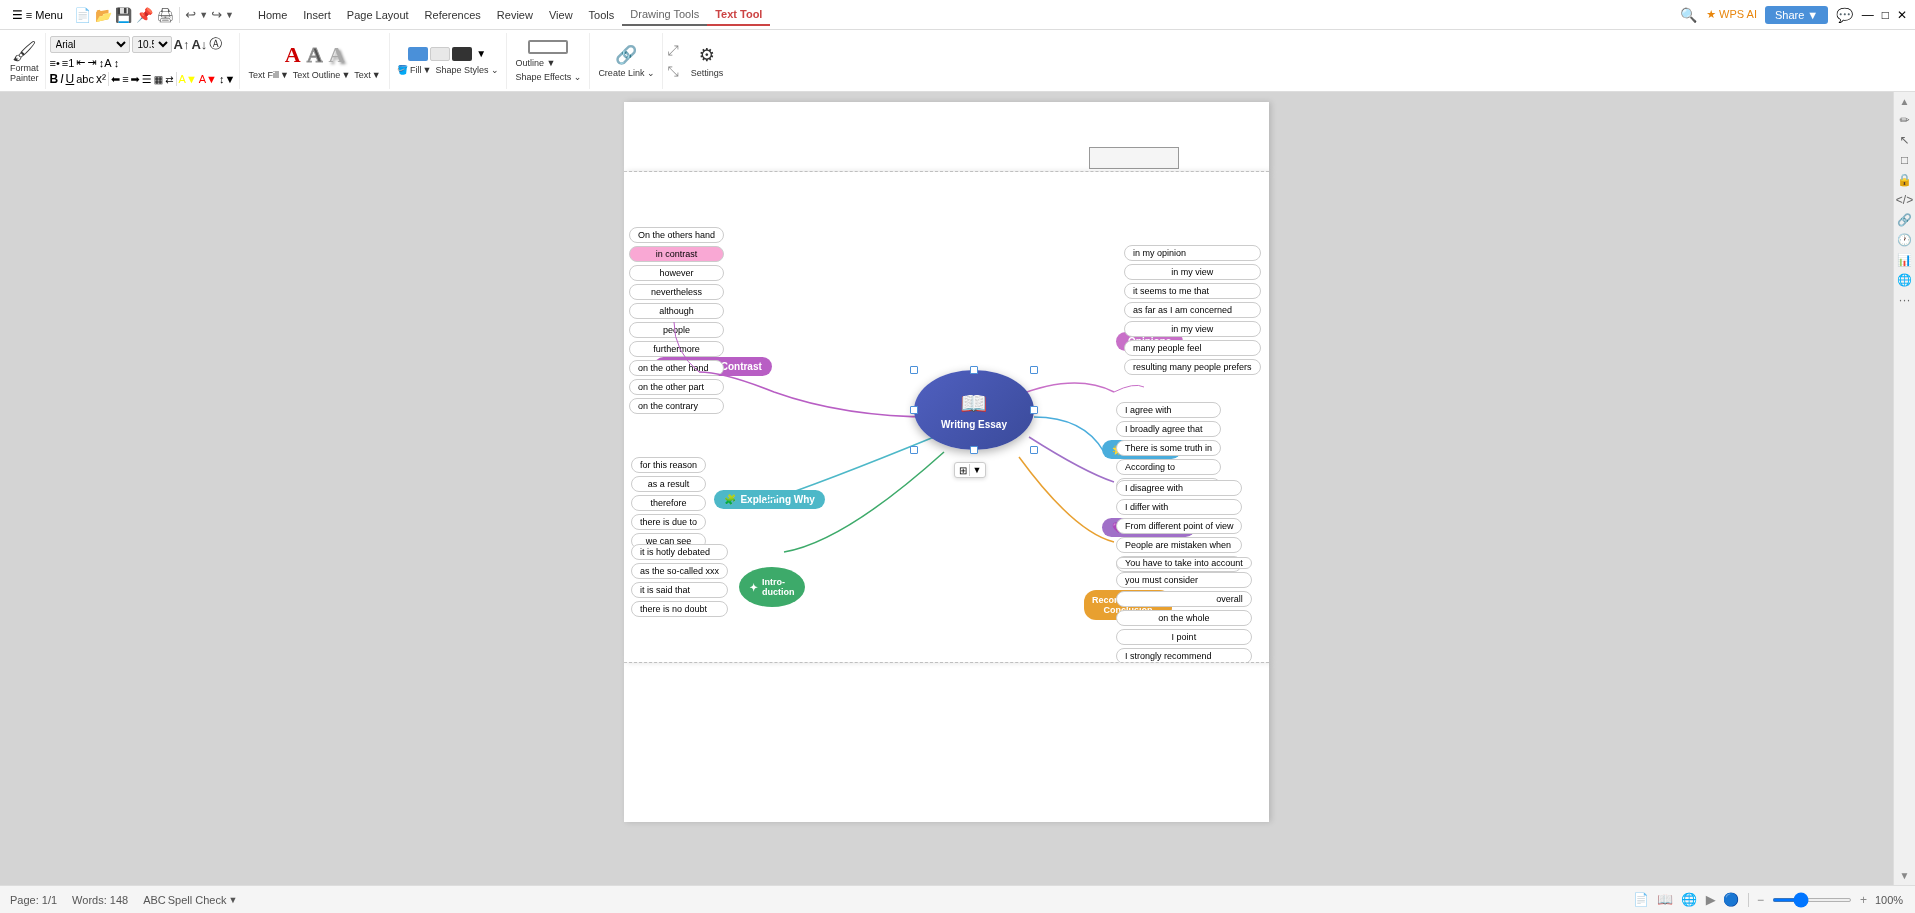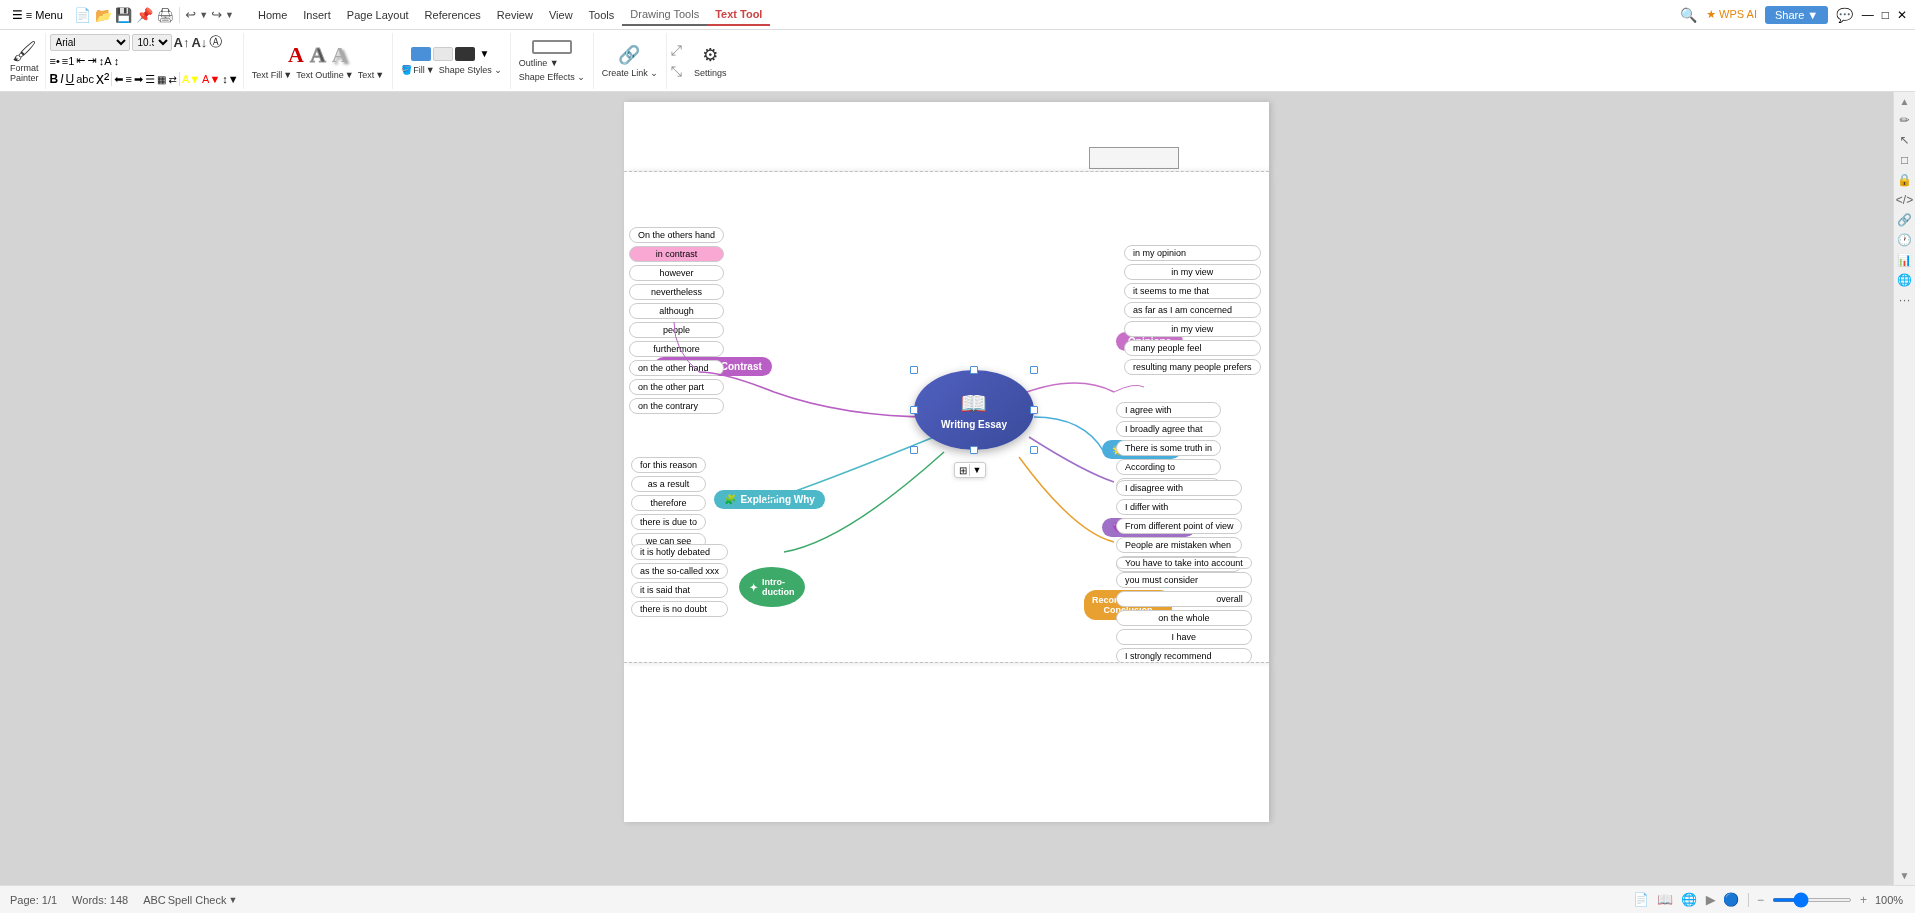--- a/index.html
+++ b/index.html
@@ -142,21 +142,21 @@
       <button style="border:none;background:none;cursor:pointer;font-size:11px;">⇤</button>
       <button style="border:none;background:none;cursor:pointer;font-size:11px;">⇥</button>
       <button style="border:none;background:none;cursor:pointer;font-size:11px;">↕A</button>
       <button style="border:none;background:none;cursor:pointer;font-size:11px;">↕</button>
     </div>
     <div style="display:flex;align-items:center;gap:2px;">
       <button style="border:none;background:none;cursor:pointer;font-size:12px;font-weight:bold;">B</button>
       <button style="border:none;background:none;cursor:pointer;font-size:12px;font-style:italic;">I</button>
       <button style="border:none;background:none;cursor:pointer;font-size:12px;text-decoration:underline;">U</button>
       <button style="border:none;background:none;cursor:pointer;font-size:11px;">abc</button>
-      <button style="border:none;background:none;cursor:pointer;font-size:16px;">x²</button>
+      <button style="border:none;background:none;cursor:pointer;font-size:12px;">x²</button>
       <span style="width:1px;height:14px;background:#ddd;display:inline-block;"></span>
       <button style="border:none;background:none;cursor:pointer;font-size:11px;">⬅</button>
       <button style="border:none;background:none;cursor:pointer;font-size:11px;">≡</button>
       <button style="border:none;background:none;cursor:pointer;font-size:11px;">➡</button>
       <button style="border:none;background:none;cursor:pointer;font-size:11px;">☰</button>
       <button style="border:none;background:none;cursor:pointer;font-size:10px;">▦</button>
       <button style="border:none;background:none;cursor:pointer;font-size:10px;">⇄</button>
       <span style="width:1px;height:14px;background:#ddd;display:inline-block;"></span>
       <button style="border:none;background:none;cursor:pointer;font-size:11px;color:#ff0;">A▼</button>
       <button style="border:none;background:none;cursor:pointer;font-size:11px;color:#f00;">A▼</button>
@@ -374,21 +374,21 @@
       </div>
 
       <div style="position:absolute;left:460px;top:418px;">
         <div style="background:#e8a030;color:white;font-size:9px;font-weight:bold;padding:5px 8px;border-radius:12px;cursor:pointer;text-align:center;width:88px;">Recommendations/<br>Conclusion</div>
       </div>
       <div style="position:absolute;left:492px;top:385px;display:flex;flex-direction:column;gap:3px;">
         <div style="background:white;border:1px solid #ccc;border-radius:8px;padding:0 8px;font-size:9px;cursor:pointer;">You have to take into account</div>
         <div style="background:white;border:1px solid #ccc;border-radius:8px;padding:2px 8px;font-size:9px;cursor:pointer;">you must consider</div>
         <div style="background:white;border:1px solid #ccc;border-radius:8px;padding:2px 8px;font-size:9px;cursor:pointer;text-align:right;">overall</div>
         <div style="background:white;border:1px solid #ccc;border-radius:8px;padding:2px 8px;font-size:9px;cursor:pointer;text-align:center;">on the whole</div>
-        <div style="background:white;border:1px solid #ccc;border-radius:8px;padding:2px 8px;font-size:9px;cursor:pointer;text-align:center;">I have</div>
+        <div style="background:white;border:1px solid #ccc;border-radius:8px;padding:2px 8px;font-size:9px;cursor:pointer;text-align:center;">I point</div>
         <div style="background:white;border:1px solid #ccc;border-radius:8px;padding:2px 8px;font-size:9px;cursor:pointer;">I strongly recommend</div>
 
       </div>
 
     </div>
 
     <div style="background:white;width:645px;height:160px;box-shadow:2px 0 6px rgba(0,0,0,0.15);border-top:1px dashed #ccc;"></div>
   </div>
 
   <div id="right-sidebar" style="width:22px;background:#f0f0f0;border-left:1px solid #ddd;display:flex;flex-direction:column;align-items:center;padding:4px 0;gap:6px;">

